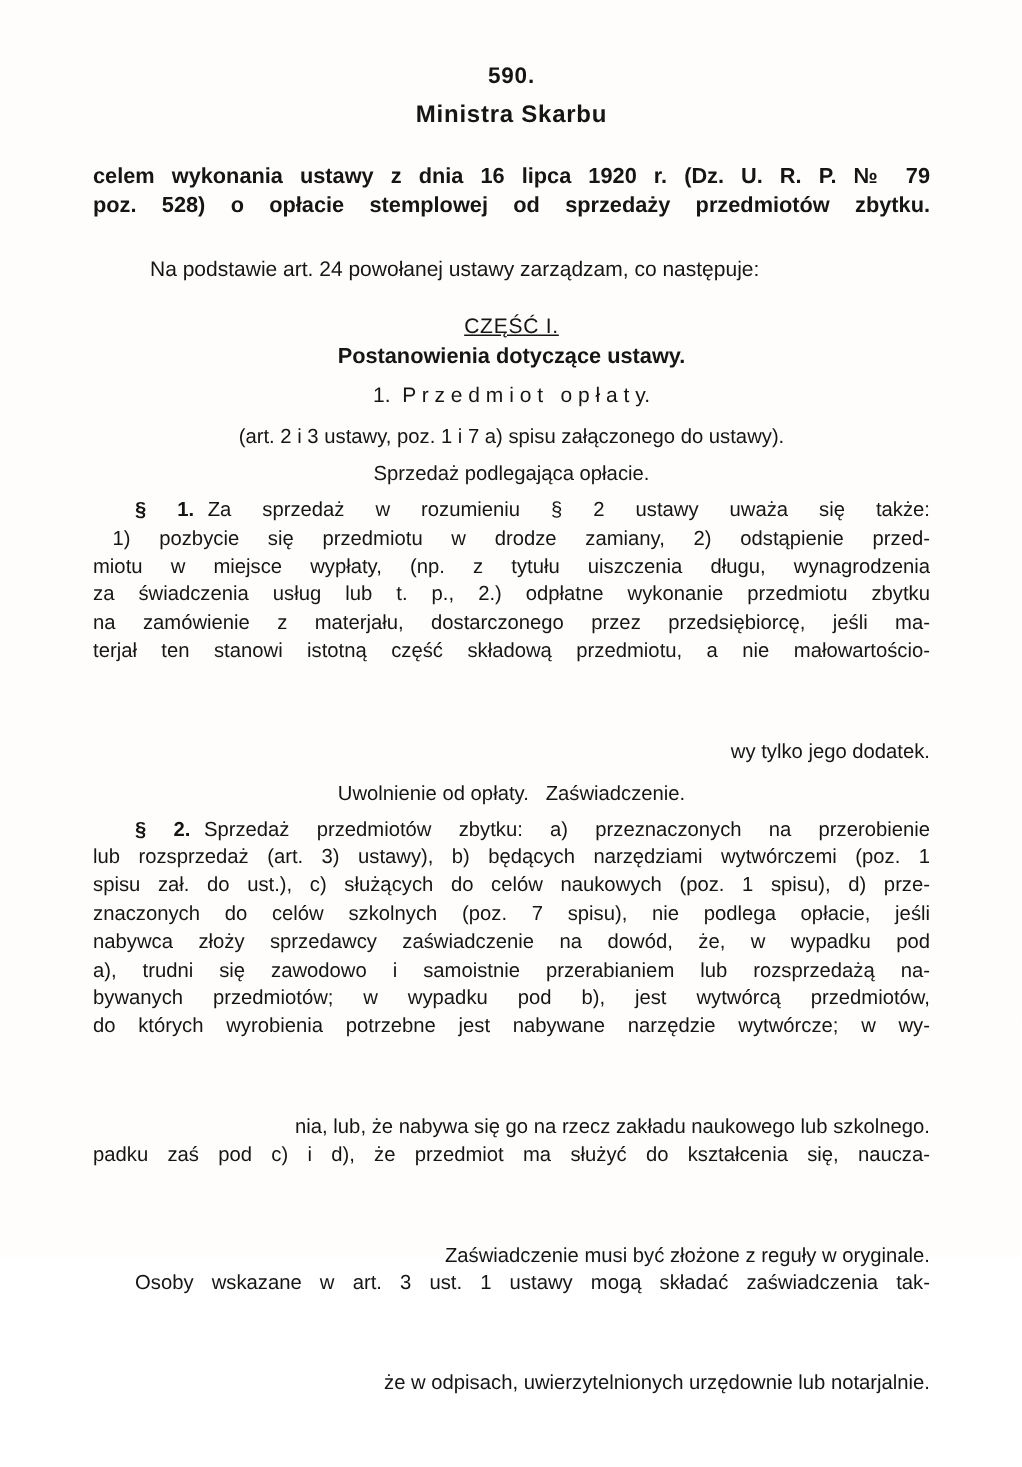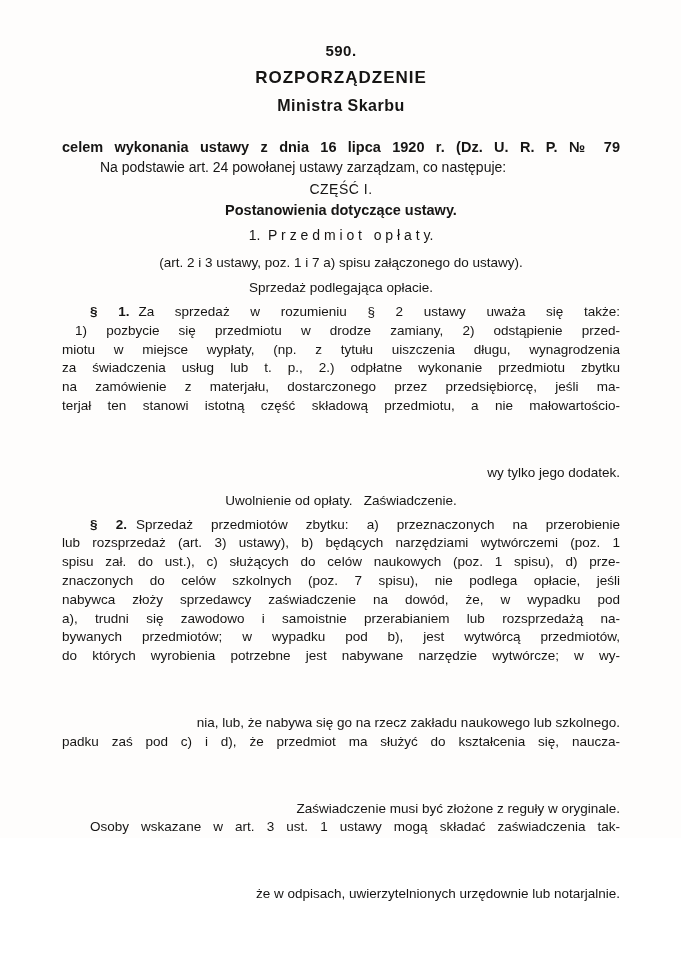--- a/index.html
+++ b/index.html
@@ -45,27 +45,28 @@
   .preamble-line {
     font-size: 14.5px;
     font-weight: bold;
     line-height: 19px;
     text-align: justify;
     text-align-last: justify;
   }
   .intro {
     font-size: 14px;
     line-height: 19px;
-    margin-top: 1px;
+    margin-top: 23px;
     padding-left: 38px;
   }
   .part-heading {
     font-size: 14px;
     letter-spacing: 0.5px;
-    margin-top: 4px;
+    margin-top: 20px;
+    text-decoration: underline;
   }
   .part-subheading {
     font-size: 14.5px;
     font-weight: bold;
     margin-top: 5px;
   }
   .article-heading {
     font-size: 14px;
     margin-top: 9px;
   }
@@ -95,26 +96,26 @@
     margin-right: 9px;
   }
 </style>
 </head>
 <body>
 
 <div class="page">
 
   <div class="act-number center">590.</div>
 
-  <div class="decree-title center">ROZPORZĄDZENIE</div>
 
   <div class="issuer center">Ministra Skarbu</div>
 
   <div>
     <div class="preamble-line">celem wykonania ustawy z dnia 16 lipca 1920 r. (Dz. U. R. P. № 79</div>
+    <div class="preamble-line">poz. 528) o opłacie stemplowej od sprzedaży przedmiotów zbytku.</div>
   </div>
 
   <div class="intro">Na podstawie art. 24 powołanej ustawy zarządzam, co następuje:</div>
 
   <div class="part-heading center">CZĘŚĆ I.</div>
 
   <div class="part-subheading center">Postanowienia dotyczące ustawy.</div>
 
   <div class="article-heading center pre">1.  P r z e d m i o t   o p ł a t y.</div>
 

